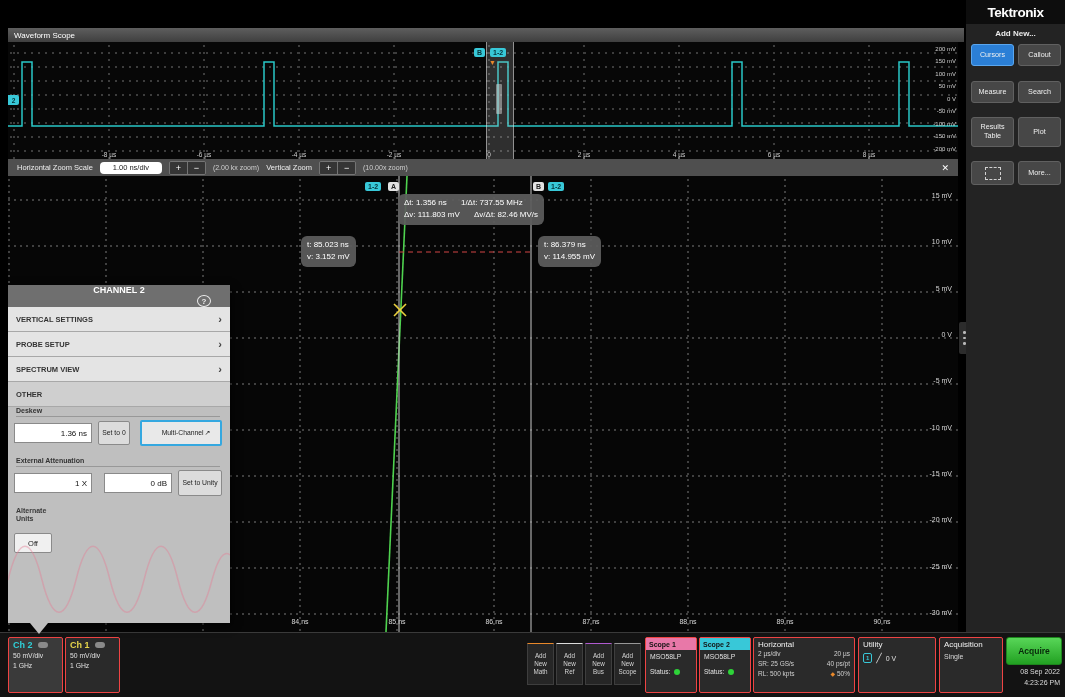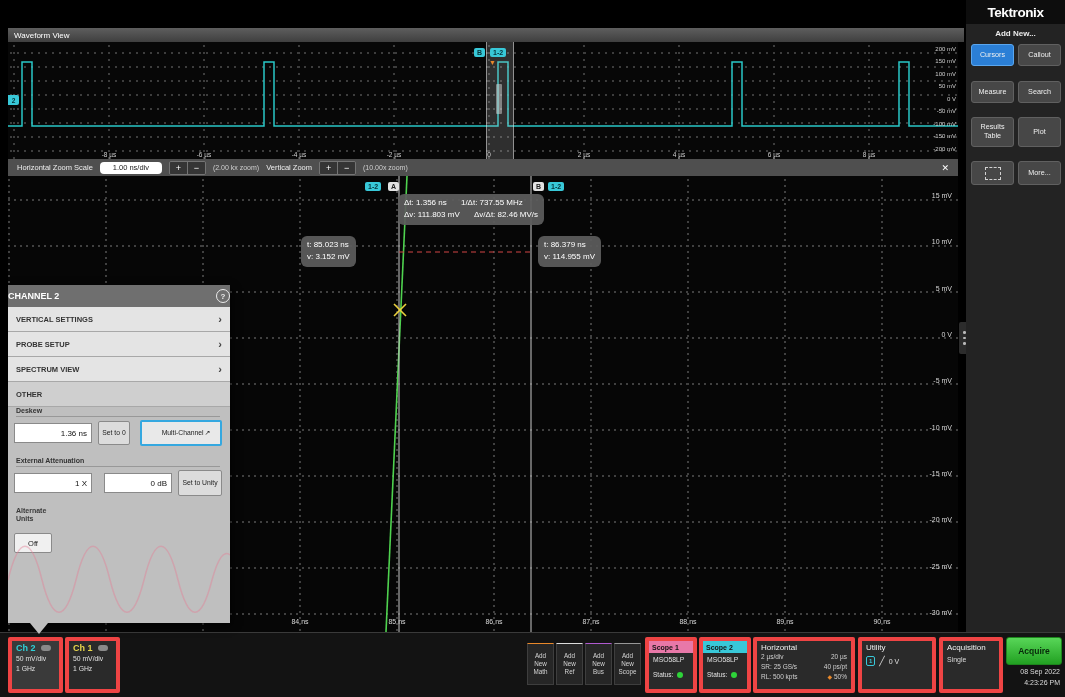--- a/index.html
+++ b/index.html
@@ -60,21 +60,21 @@
   .readout{position:absolute;background:rgba(92,92,92,0.93);color:#fff;font-size:8px;line-height:1.55;
            padding:3px 6px;border-radius:6px;white-space:nowrap;}
   .scroll-grab{position:absolute;left:959px;top:322px;width:11px;height:32px;background:#2c2c2c;border-radius:2px;
                display:flex;flex-direction:column;align-items:center;justify-content:center;gap:3px;}
   .scroll-grab i{width:2.5px;height:2.5px;background:#b8b8b8;border-radius:50%;}
 
   
   .panel{position:absolute;left:8px;top:285px;width:222px;height:338px;background:#bfbfbf;
          box-shadow:2px 3px 8px rgba(0,0,0,0.65);z-index:5;}
   .panel-header{height:22px;background:#6f6f6f;color:#fff;font-size:9px;font-weight:bold;
-                display:flex;align-items:center;padding:0 0;}
+                display:flex;align-items:center;padding:0 19px;flex-direction:column;}
   .help-circle{margin-left:auto;width:12px;height:12px;border:1px solid #ececec;border-radius:50%;
                font-size:8px;color:#ececec;display:flex;align-items:center;justify-content:center;}
   .panel-row{height:24px;background:#e4e4e4;border-bottom:1px solid #a8a8a8;display:flex;align-items:center;
              padding:0 8px;font-size:7.5px;font-weight:bold;color:#333;}
   .panel-row .chev{margin-left:auto;font-size:11px;color:#444;font-weight:bold;}
   .panel-row.active{background:#cfcfcf;}
   .sec-label{position:absolute;left:8px;width:204px;font-size:7px;font-weight:bold;color:#333;
              border-bottom:1px solid #989898;padding-bottom:2px;}
   .p-input{position:absolute;background:#fff;border:1px solid #8a8a8a;font-size:8px;color:#111;
            display:flex;align-items:center;justify-content:flex-end;padding-right:4px;box-sizing:border-box;}
@@ -89,21 +89,21 @@
   .sidebar{position:absolute;left:966px;top:24px;width:99px;height:608px;background:#232323;}
   .sb-title{position:absolute;left:0;top:5px;width:99px;text-align:center;font-size:8px;font-weight:bold;color:#eaeaea;}
   .sb-btn{position:absolute;background:#474747;border:1px solid #606060;border-radius:3px;color:#f0f0f0;
           font-size:7.2px;display:flex;align-items:center;justify-content:center;text-align:center;
           line-height:1.2;box-sizing:border-box;}
   .sb-btn.sel{background:#2b7fd6;border-color:#5aa6ee;}
   .dashed-box{width:14px;height:11px;border:1px dashed #d2d2d2;}
 
   
   .bottombar{position:absolute;left:0;top:632px;width:1065px;height:65px;background:#131313;border-top:1px solid #3a3a3a;}
-  .badge{position:absolute;top:4px;height:56px;background:#2a2a2a;border:4px solid #ef4444;border-radius:2px;
+  .badge{position:absolute;top:4px;height:56px;background:#2a2a2a;border:1px solid #ef4444;border-radius:2px;
          padding:2px 4px;box-sizing:border-box;font-size:7px;color:#e2e2e2;}
   .bname{font-size:9px;font-weight:bold;line-height:1.2;display:flex;align-items:center;}
   .pill{display:inline-block;width:10px;height:6px;background:#8a8a8a;border-radius:3px;margin-left:5px;}
   .bline{font-size:6.8px;color:#e0e0e0;line-height:1.5;}
   .addbtn{position:absolute;top:10px;width:27px;height:42px;background:#262626;border:1px solid #3e3e3e;
           display:flex;flex-direction:column;align-items:center;justify-content:center;
           font-size:6.3px;color:#d5d5d5;line-height:1.3;box-sizing:border-box;}
   .scope-head{height:12px;margin:-2px -4px 2px -4px;font-size:7px;font-weight:bold;color:#141414;
               display:flex;align-items:center;padding-left:3px;}
   .status-row{display:flex;align-items:center;margin-top:6px;font-size:6.5px;}
@@ -116,21 +116,21 @@
            display:flex;align-items:center;justify-content:center;}
   .dt{position:absolute;left:986px;top:34px;width:74px;text-align:right;font-size:7px;color:#dcdcdc;line-height:1.5;}
 </style>
 </head>
 <body>
 
 <div id="app">
 
   <div class="logo">Tektronix</div>
 
-  <div class="wv-header">Waveform View</div>
+  <div class="wv-header">Waveform Scope</div>
 
   <div class="overview">
     <svg class="plot-svg" width="950" height="117" viewBox="0 0 950 117">
       <polyline points="0,84 14,84 14,20 24,20 24,84 256,84 256,20 266,20 266,84 490,84 490,20 500,20 500,84 724,84 724,20 734,20 734,84 891,84 891,20 901,20 901,84 950,84" fill="none" stroke="#2ac8c8" stroke-width="1.5"></polyline>
     </svg>
     <div class="zoomband"></div>
     <div class="zb-handle"></div>
     <span class="tag tag-cyan abs" style="left:466px;top:6px;">B</span>
     <span class="tag tag-cyan abs" style="left:482px;top:6px;">1-2</span>
     <span class="ov-trig">▼</span>

